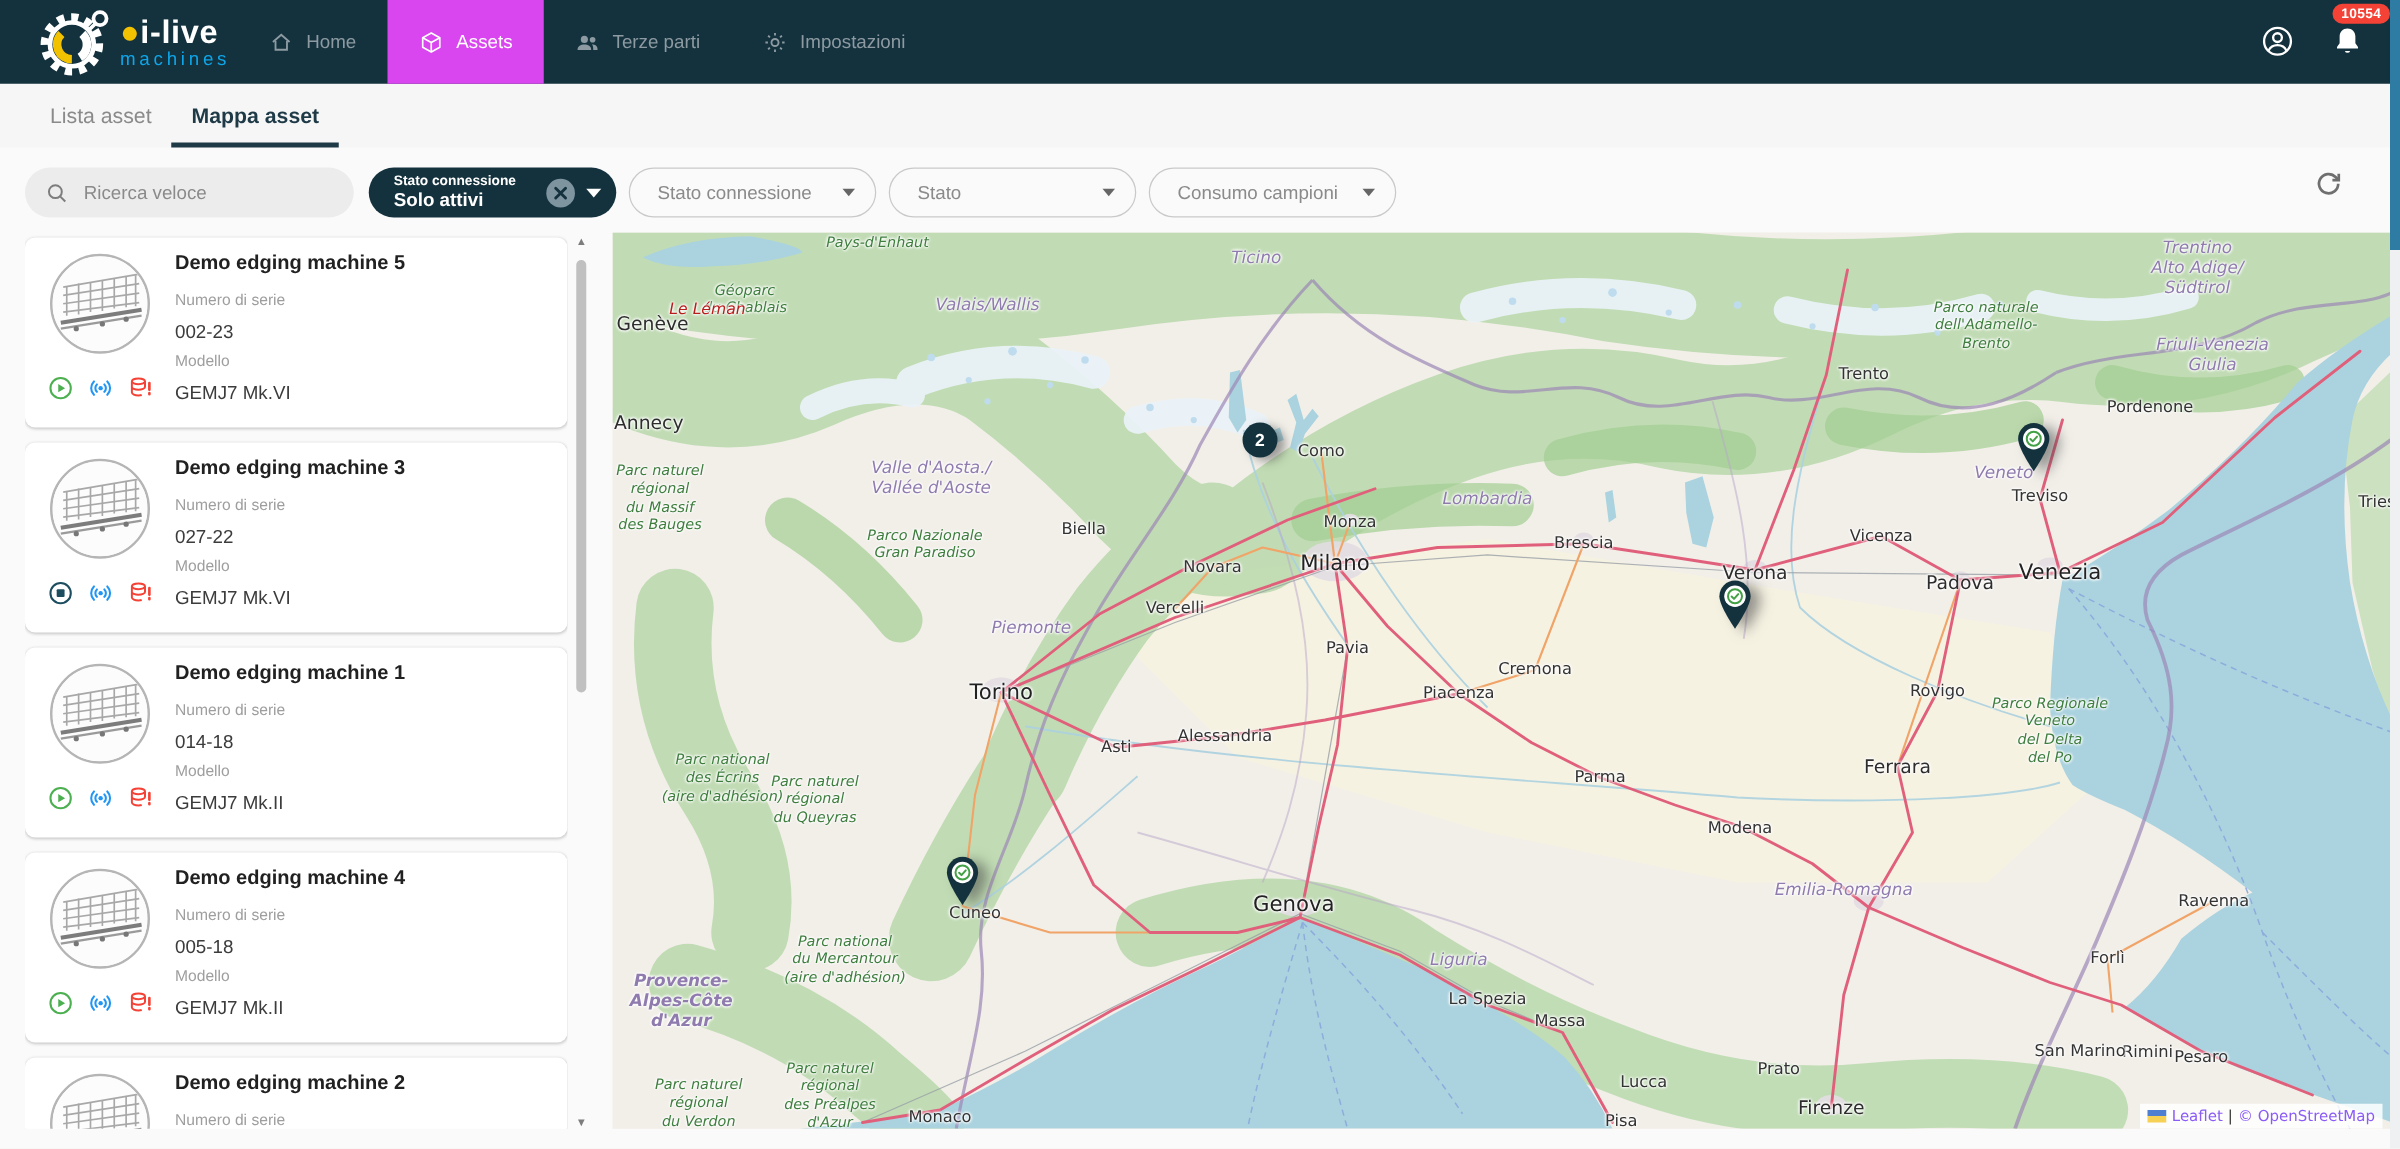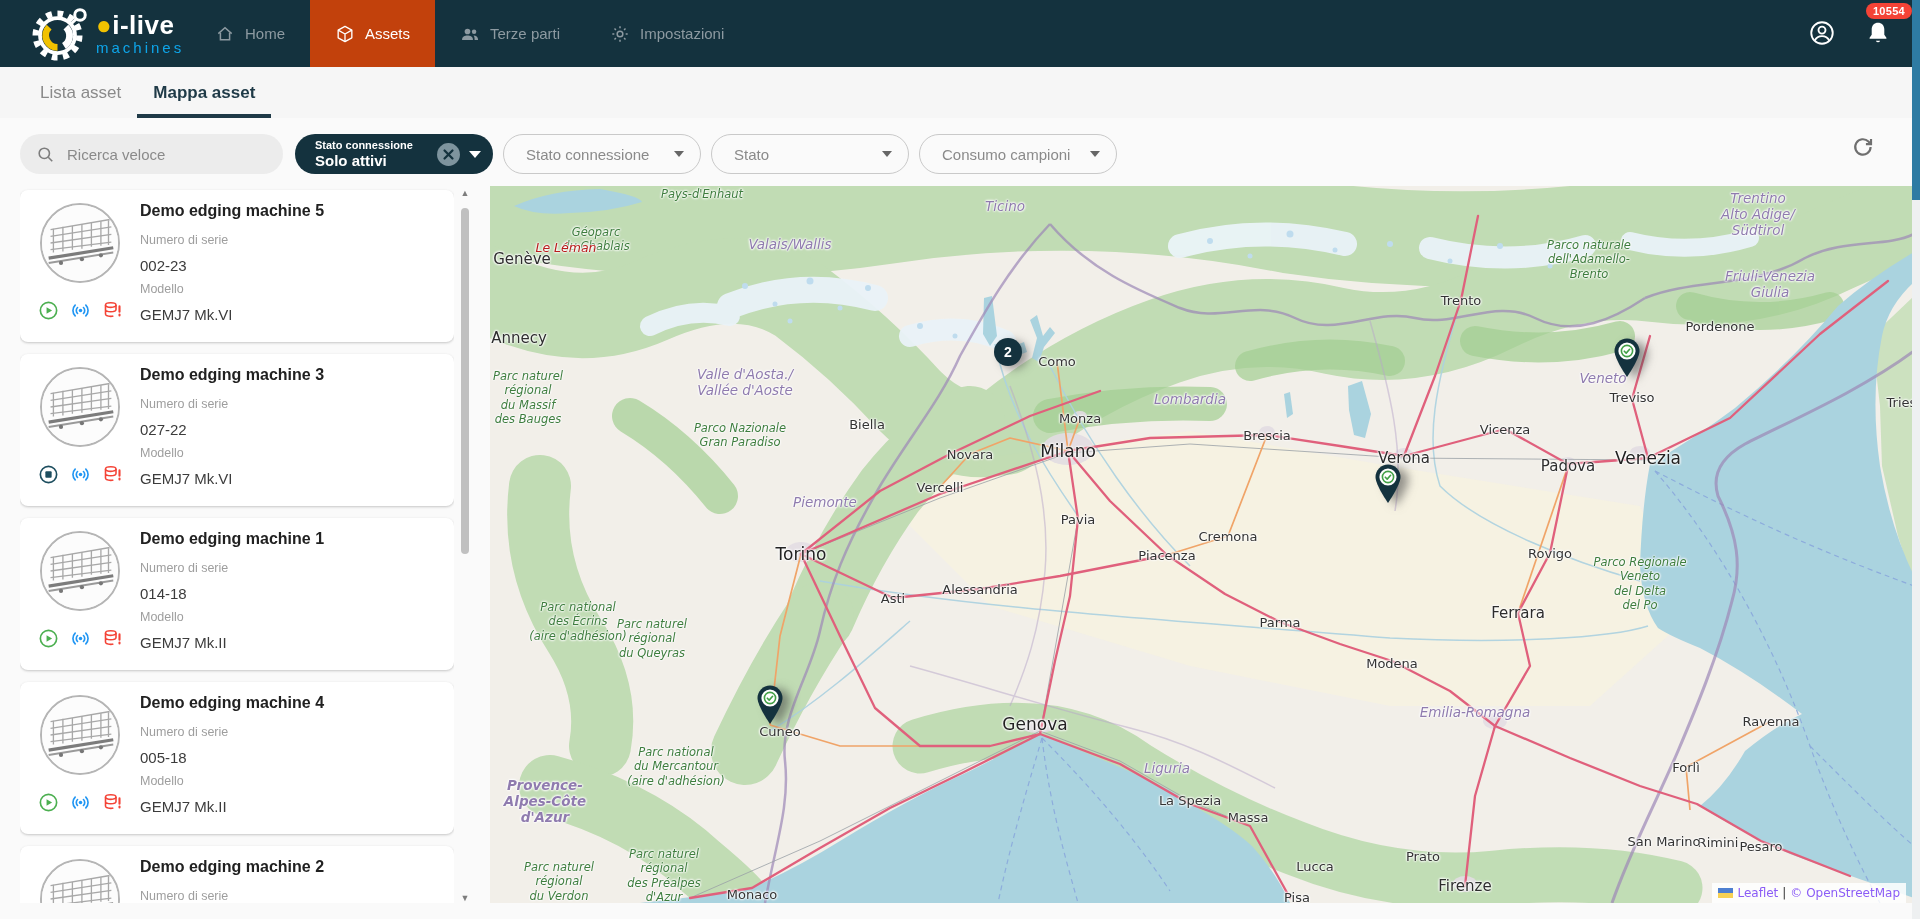--- a/index.html
+++ b/index.html
@@ -12,21 +12,21 @@
   .navbar{position:absolute;left:0;top:0;width:1920px;height:67px;background:#14323e;z-index:30;}
   .brand{position:absolute;left:30px;top:3px;display:flex;align-items:center;gap:6px;}
   .brand-gear{width:60px;height:60px;}
   .brand-text{display:flex;flex-direction:column;line-height:1;}
   .brand-line1{color:#fff;font-size:26px;font-weight:800;letter-spacing:.5px;}
   .brand-line1 .idot{color:#f2c200;}
   .brand-line2{color:#0ea5e9;font-size:15px;letter-spacing:3px;margin-top:2px;}
   .nav-items{position:absolute;left:190px;top:0;height:67px;display:flex;align-items:stretch;}
   .nav-item{display:flex;align-items:center;gap:10px;padding:0 25px;color:#8d9aa1;font-size:15px;cursor:pointer;}
   .nav-item svg{width:20px;height:20px;}
-  .nav-item.active{background:#c2410c;color:#fff;text-align:right;}
+  .nav-item.active{background:#d946ef;color:#fff;text-align:right;}
   .nav-right{position:absolute;right:26px;top:0;height:67px;display:flex;align-items:center;gap:26px;color:#fff;}
   .nav-icon-btn{position:relative;width:30px;height:30px;color:#fff;cursor:pointer;}
   .nav-icon-btn svg{width:28px;height:28px;}
   .badge{position:absolute;right:-18px;top:-16px;background:#f44336;color:#fff;font-size:11px;font-weight:700;
          padding:2px 7px;border-radius:9px;letter-spacing:.3px;}
   
   .page-scrollbar{position:absolute;right:0;top:0;width:8px;height:919px;background:#eef0f1;z-index:60;}
   .page-scrollbar .thumb{position:absolute;left:0;top:0;width:8px;height:200px;background:#2e7ba3;}
   
   .tabbar{position:absolute;left:0;top:67px;width:1920px;height:51px;background:#f6f6f6;z-index:20;
@@ -627,21 +627,21 @@
       <div class="map-label ml-city" style="left: 588px; top: 333px;">Pavia</div>
       <div class="map-label ml-city" style="left: 677px; top: 369px;">Piacenza</div>
       <div class="map-label ml-city" style="left: 738px; top: 350px;">Cremona</div>
       <div class="map-label ml-city" style="left: 777px; top: 249px;">Brescia</div>
       <div class="map-label ml-city_md" style="left: 914px; top: 272px;">Verona</div>
       <div class="map-label ml-city" style="left: 1015px; top: 243px;">Vicenza</div>
       <div class="map-label ml-city_md" style="left: 1078px; top: 280px;">Padova</div>
       <div class="map-label ml-city_lg" style="left: 1158px; top: 272px;">Venezia</div>
       <div class="map-label ml-city" style="left: 1142px; top: 211px;">Treviso</div>
       <div class="map-label ml-city" style="left: 1230px; top: 140px;">Pordenone</div>
-      <div class="map-label ml-city" style="left: 971px; top: 114px;">Trento</div>
+      <div class="map-label ml-city" style="left: 1001px; top: 114px;">Trento</div>
       <div class="map-label ml-city" style="left: 1060px; top: 367px;">Rovigo</div>
       <div class="map-label ml-city_md" style="left: 1028px; top: 427px;">Ferrara</div>
       <div class="map-label ml-city" style="left: 790px; top: 436px;">Parma</div>
       <div class="map-label ml-city" style="left: 902px; top: 477px;">Modena</div>
       <div class="map-label ml-city_lg" style="left: 545px; top: 538px;">Genova</div>
       <div class="map-label ml-city" style="left: 700px; top: 614px;">La Spezia</div>
       <div class="map-label ml-city" style="left: 758px; top: 631px;">Massa</div>
       <div class="map-label ml-city" style="left: 825px; top: 680px;">Lucca</div>
       <div class="map-label ml-city" style="left: 807px; top: 711px;">Pisa</div>
       <div class="map-label ml-city_md" style="left: 975px; top: 700px;">Firenze</div>

